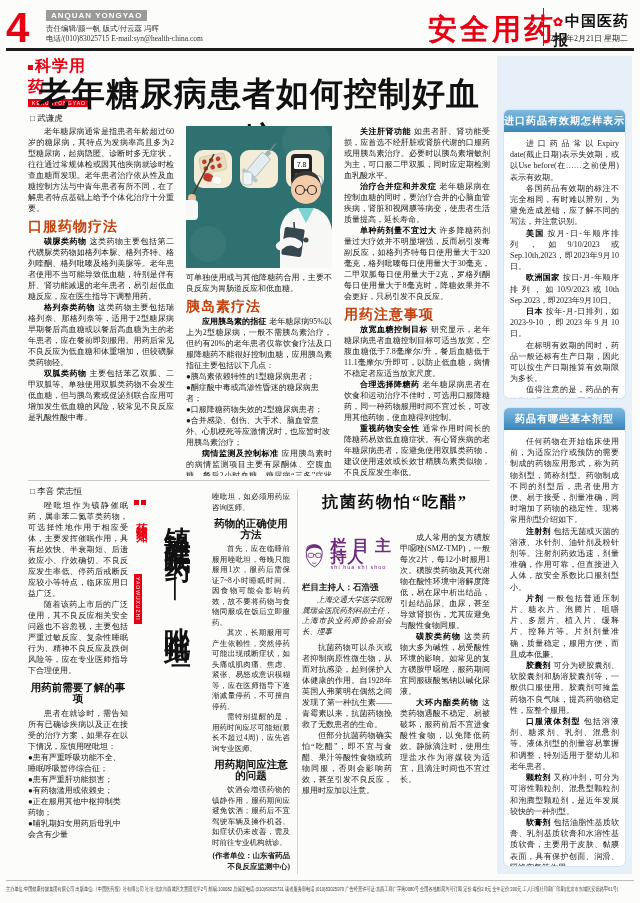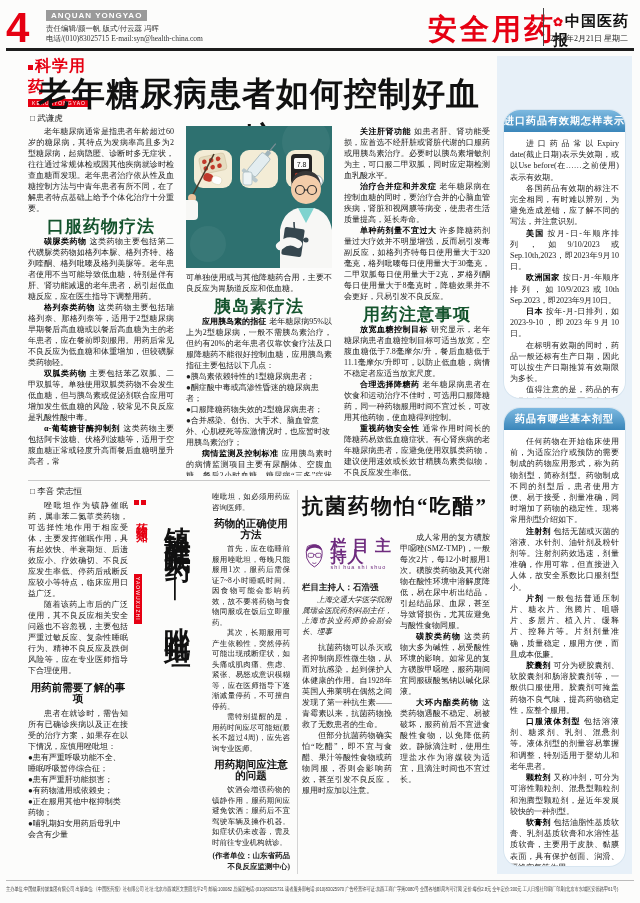--- a/index.html
+++ b/index.html
@@ -27,56 +27,56 @@
   .sq{display:inline-block;width:5px;height:5px;background:#e60012;margin-right:2px;vertical-align:middle}
   .headline{left:28px;top:72px;width:462px;text-align:center;font-size:33px;font-weight:900;
             letter-spacing:1px;color:#111}
   .byline{left:30px;top:113px;font-size:8.5px;color:#222}
   .col{top:126px;width:146px;height:350px;overflow:hidden;font-size:8px;line-height:11px;
        text-align:justify;color:#222}
   .c1{left:28px}.c2{left:186px}.c3{left:344px}
   .col p{margin:0;text-indent:2em}
   .col p.nind{text-indent:0}
   b.lead{margin-right:3px;color:#000}
-  .sec-h{font-size:17px;font-weight:900;text-align:center;margin:7px 0 4px;color:#14532d;letter-spacing:1px}
+  .sec-h{font-size:14px;font-weight:900;text-align:left;margin:7px 0 4px;color:#c2410c;letter-spacing:1px}
   .bl{margin:0;text-indent:0;text-align:left}
   .illus{width:146px;height:142px;margin-bottom:4px;display:block}
   .art-rule{left:28px;top:480px;width:462px;height:1px;background:#c9c9c9}
   
   .byline2{left:30px;top:486px;font-size:8.5px;color:#222}
   .colA{left:28px;top:500px;width:100px;height:372px;overflow:hidden;font-size:8px;line-height:11px;text-align:justify;color:#222}
   .colA p{margin:0;text-indent:2em}
   .sec-h2{font-size:10.5px;font-weight:900;text-align:center;margin:6px 0 4px;color:#111}
   .vtag{left:134px;top:492px;width:26px;height:120px}
   .vtag .sqcol{margin-bottom:3px}
   .vtag-cn{writing-mode:vertical-rl;font-size:11.5px;font-weight:900;color:#e60012;letter-spacing:3px;height:58px}
   .vtag-bar{writing-mode:vertical-rl;background:#e60012;color:#fff;font-size:5px;letter-spacing:1px;
             padding:3px 1px;margin-top:3px;font-family:"Liberation Sans",sans-serif}
   .vtitle{left:160px;top:506px;height:366px;writing-mode:vertical-rl;font-size:26px;font-weight:900;
           letter-spacing:7px;color:#111}
   .colB{left:212px;top:492px;width:78px;height:382px;overflow:hidden;font-size:7.5px;line-height:10.5px;text-align:justify;color:#222}
   .colB p{margin:0;text-indent:2em}
   .author{font-weight:bold;text-indent:0!important;text-align:right;margin-top:3px!important}
   .vsep{left:297px;top:490px;width:1px;height:384px;background:#d4d4d4}
   
-  .a3title{left:300px;top:492px;width:190px;text-align:center;font-size:21px;font-weight:900;letter-spacing:2px;color:#111}
+  .a3title{left:300px;top:492px;width:190px;text-align:center;font-size:16px;font-weight:900;letter-spacing:2px;color:#111}
   .a3c1{left:302px;top:532px;width:90px;height:340px;overflow:hidden;font-size:8px;line-height:11px;text-align:justify;color:#222}
   .a3c2{left:400px;top:532px;width:90px;height:340px;overflow:hidden;font-size:8px;line-height:11px;text-align:justify;color:#222}
   .a3c1 p,.a3c2 p{margin:0;text-indent:2em}
   .stamp{display:flex;align-items:center;margin:4px 0 6px}
   .stamp-txt{margin-left:4px}
   .stamp-cn{font-size:16px;font-weight:900;color:#6e2b7e;letter-spacing:1px}
   .stamp-py{font-size:5.5px;color:#6e2b7e;letter-spacing:1px;font-family:"Liberation Sans",sans-serif}
   .host{font-weight:bold;font-size:8.5px;text-indent:0!important;margin-bottom:2px!important}
   .affil{font-style:italic;font-size:7.5px;line-height:10.5px;text-indent:2em}
   
   .sidebar{left:497px;top:56px;width:135px;height:818px;background:#e7f0f8}
   .sb-title{position:absolute;left:0;top:12px;width:135px;text-align:center;font-size:19px;
             font-weight:900;letter-spacing:2px;color:#0d0d0d}
-  .card{position:absolute;left:7px;width:121px;background:#fff;border-radius:16px;overflow:hidden;
+  .card{position:absolute;left:7px;width:121px;background:#fff;border-radius:5px;overflow:hidden;
         box-shadow:0 0 0 1px #d7e5f0}
   .card-h{background:linear-gradient(180deg,#7db9e0,#3a86ba);color:#fff;text-align:center;
           font-weight:bold;font-size:10px;padding:4px 0;letter-spacing:1px}
   .card-b{padding:6px 6px;font-size:8px;line-height:11.2px;text-align:justify;color:#222;overflow:hidden}
   .card-b p{margin:0;text-indent:2em}
   .card1{top:54px;height:288px}.card1 .card-b{height:260px}
   .card2{top:352px;height:458px}.card2 .card-b{height:430px}
   
   .footrule{left:6px;top:880px;width:628px;height:1px;background:#bbb}
   .footer{left:6px;top:885px;width:628px;font-size:6px;color:#444;white-space:nowrap;
@@ -101,21 +101,20 @@
 </div>
 <div class="abs headline">老年糖尿病患者如何控制好血糖</div>
 <div class="abs byline">□ 武谦虎</div>
 
 <div class="abs col c1">
   <p>老年糖尿病通常是指患者年龄超过60岁的糖尿病，其特点为发病率高且多为2型糖尿病，起病隐匿、诊断时多无症状，往往通过常规体检或因其他疾病就诊时检查血糖而发现。老年患者治疗依从性及血糖控制方法与中青年患者有所不同，在了解患者特点基础上给予个体化治疗十分重要。</p>
   <div class="sec-h">口服药物疗法</div>
   <p><b class="lead">磺脲类药物</b><span>这类药物主要包括第二代磺脲类药物如格列本脲、格列齐特、格列喹酮、格列吡嗪及格列美脲等。老年患者使用不当可能导致低血糖，特别是伴有肝、肾功能减退的老年患者，易引起低血糖反应，应在医生指导下调整用药。</span></p>
   <p><b class="lead">格列奈类药物</b><span>这类药物主要包括瑞格列奈、那格列奈等，适用于2型糖尿病早期餐后高血糖或以餐后高血糖为主的老年患者，应在餐前即刻服用。用药后常见不良反应为低血糖和体重增加，但较磺脲类药物轻。</span></p>
   <p><b class="lead">双胍类药物</b><span>主要包括苯乙双胍、二甲双胍等。单独使用双胍类药物不会发生低血糖，但与胰岛素或促泌剂联合应用可增加发生低血糖的风险，较常见不良反应是乳酸性酸中毒。</span></p>
-  <p><b class="lead">α-葡萄糖苷酶抑制剂</b><span>这类药物主要包括阿卡波糖、伏格列波糖等，适用于空腹血糖正常或轻度升高而餐后血糖明显升高者，常</span></p>
 </div>
 
 <div class="abs col c2">
   <svg class="illus" viewBox="0 0 146 142" xmlns="http://www.w3.org/2000/svg">
     <rect width="146" height="142" fill="#2e7170"></rect>
     <circle cx="22" cy="118" r="18" fill="#ffffff" opacity="0.05"></circle>
     <circle cx="120" cy="16" r="24" fill="#ffffff" opacity="0.05"></circle>
     <rect x="8" y="24" width="38" height="38" rx="9" fill="#f3ecd6"></rect>
     <rect x="54" y="24" width="38" height="38" rx="9" fill="#f3ecd6"></rect>
     <rect x="100" y="24" width="38" height="38" rx="9" fill="#f3ecd6"></rect>

